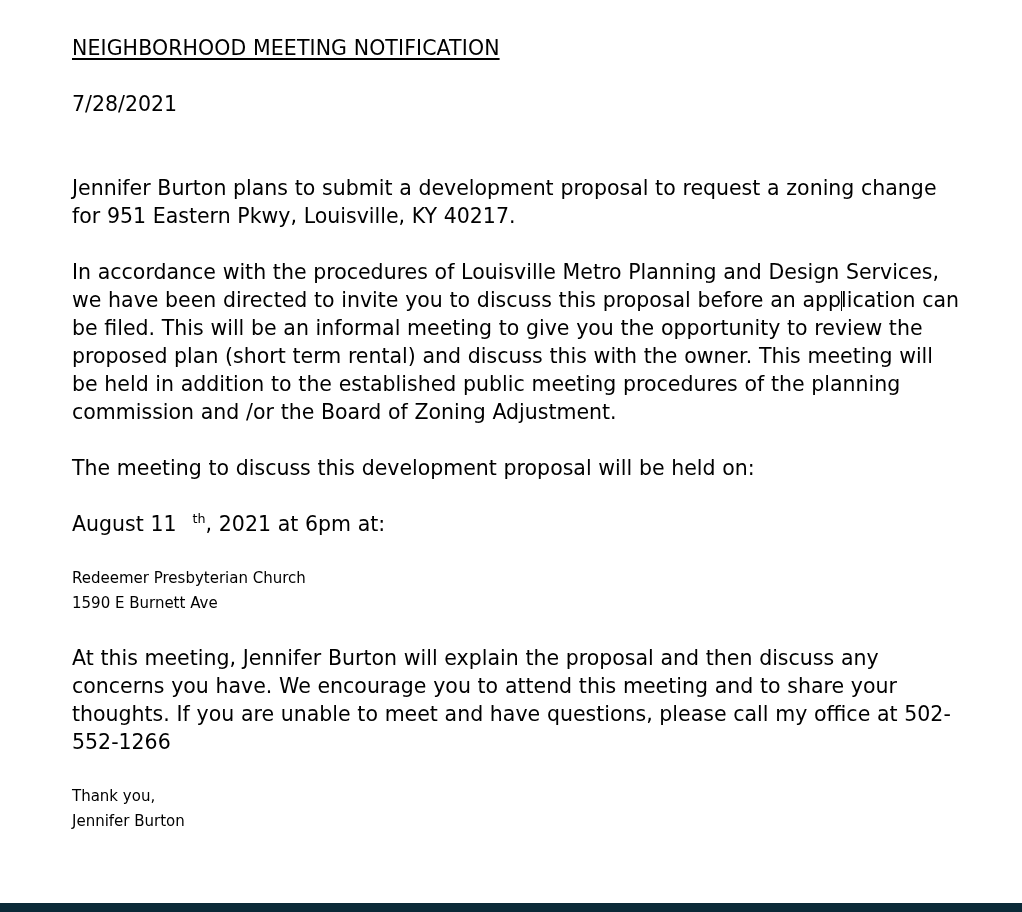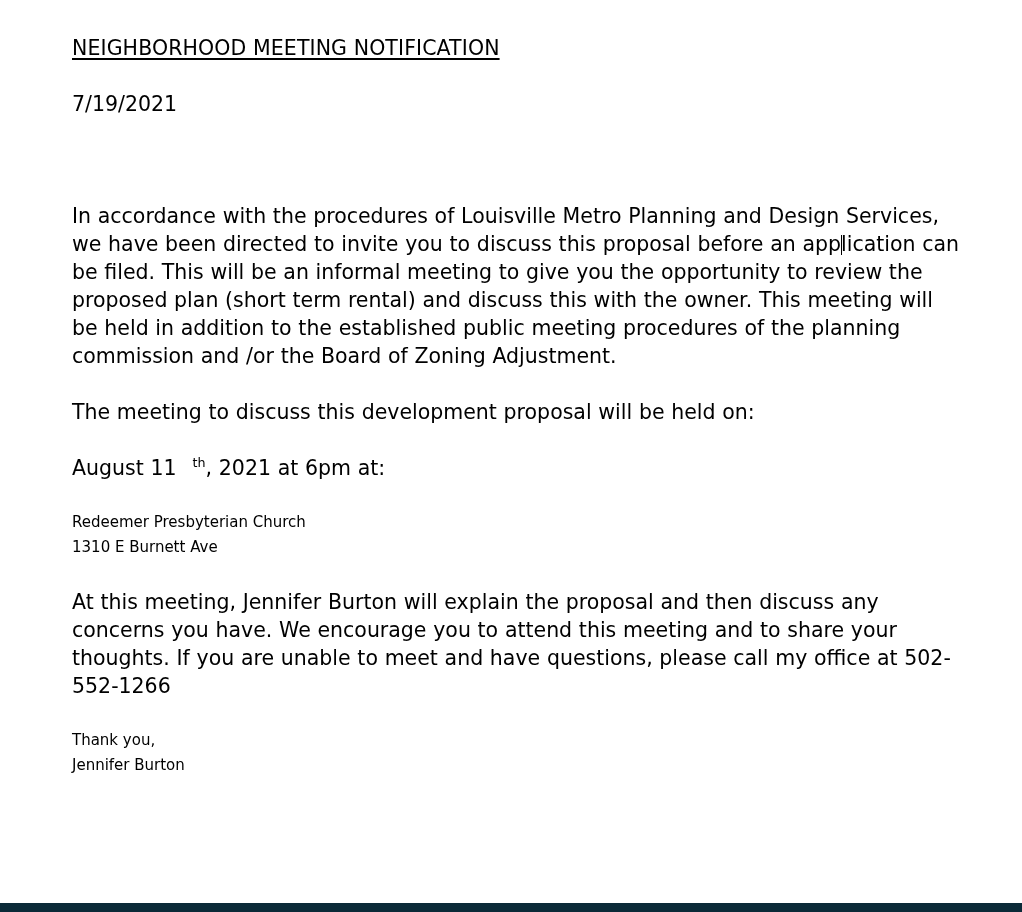--- a/index.html
+++ b/index.html
@@ -95,45 +95,46 @@
 <div id="page">
 
   <div id="doc-body">
 
     <div>
       <span class="doc-title">NEIGHBORHOOD MEETING NOTIFICATION</span>
     </div>
 
     <div class="gap-1"></div>
 
-    <p class="para">7/19/2021</p>
+    <p class="para">7/28/2021</p>
 
     <div class="gap-block"></div>
 
 
     <div class="gap-block"></div>
 
+    <p class="para">Jennifer Burton plans to submit a development proposal to request a zoning change for 951 Eastern Pkwy, Louisville, KY 40217.</p>
 
     <div class="gap-block"></div>
 
     <p class="para"><span>In accordance with the procedures of Louisville Metro Planning and Design Services, we have been directed to invite you to discuss this proposal before an app</span><span class="caret"></span><span>lication can be filed. This will be an informal meeting to give you the opportunity to review the proposed plan (short term rental) and discuss this with the owner. This meeting will be held in addition to the established public meeting procedures of the planning commission and /or the Board of Zoning Adjustment.</span></p>
 
     <div class="gap-block"></div>
 
     <p class="para">The meeting to discuss this development proposal will be held on:</p>
 
     <div class="gap-block"></div>
 
     <p class="para nowrap"><span>August 11</span><sup>th</sup><span>, 2021 at 6pm at:</span></p>
 
     <div class="gap-block"></div>
 
     <div>
       <p class="tight-line">Redeemer Presbyterian Church</p>
-      <p class="tight-line">1310 E Burnett Ave</p>
+      <p class="tight-line">1590 E Burnett Ave</p>
     </div>
 
     <div class="gap-block"></div>
 
     <p class="para">At this meeting, Jennifer Burton will explain the proposal and then discuss any concerns you have. We encourage you to attend this meeting and to share your thoughts. If you are unable to meet and have questions, please call my office at 502-552-1266</p>
 
     <div class="gap-block"></div>
 
     <div>
       <p class="tight-line">Thank you,</p>

